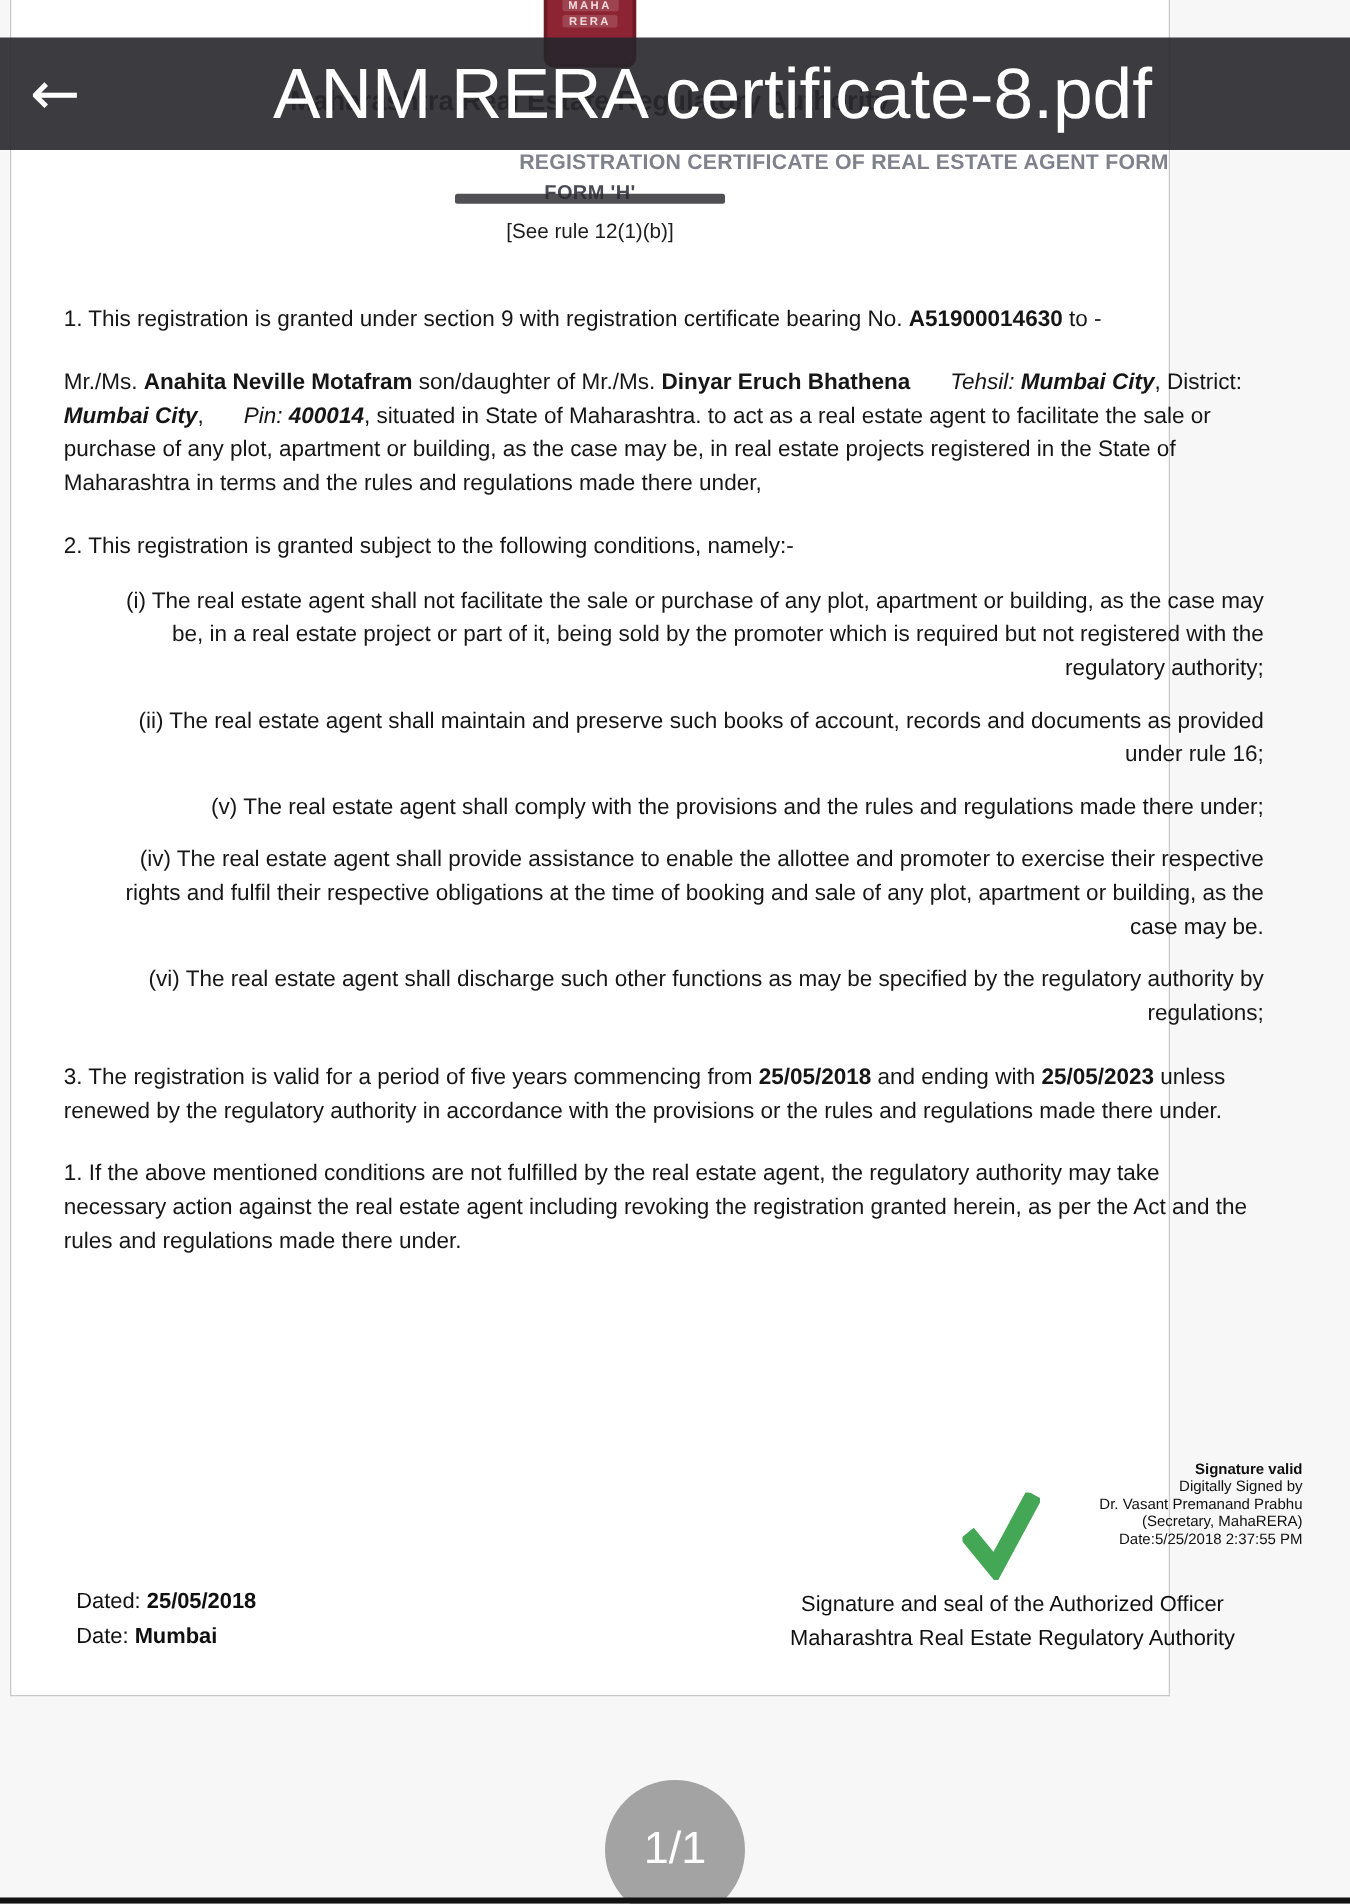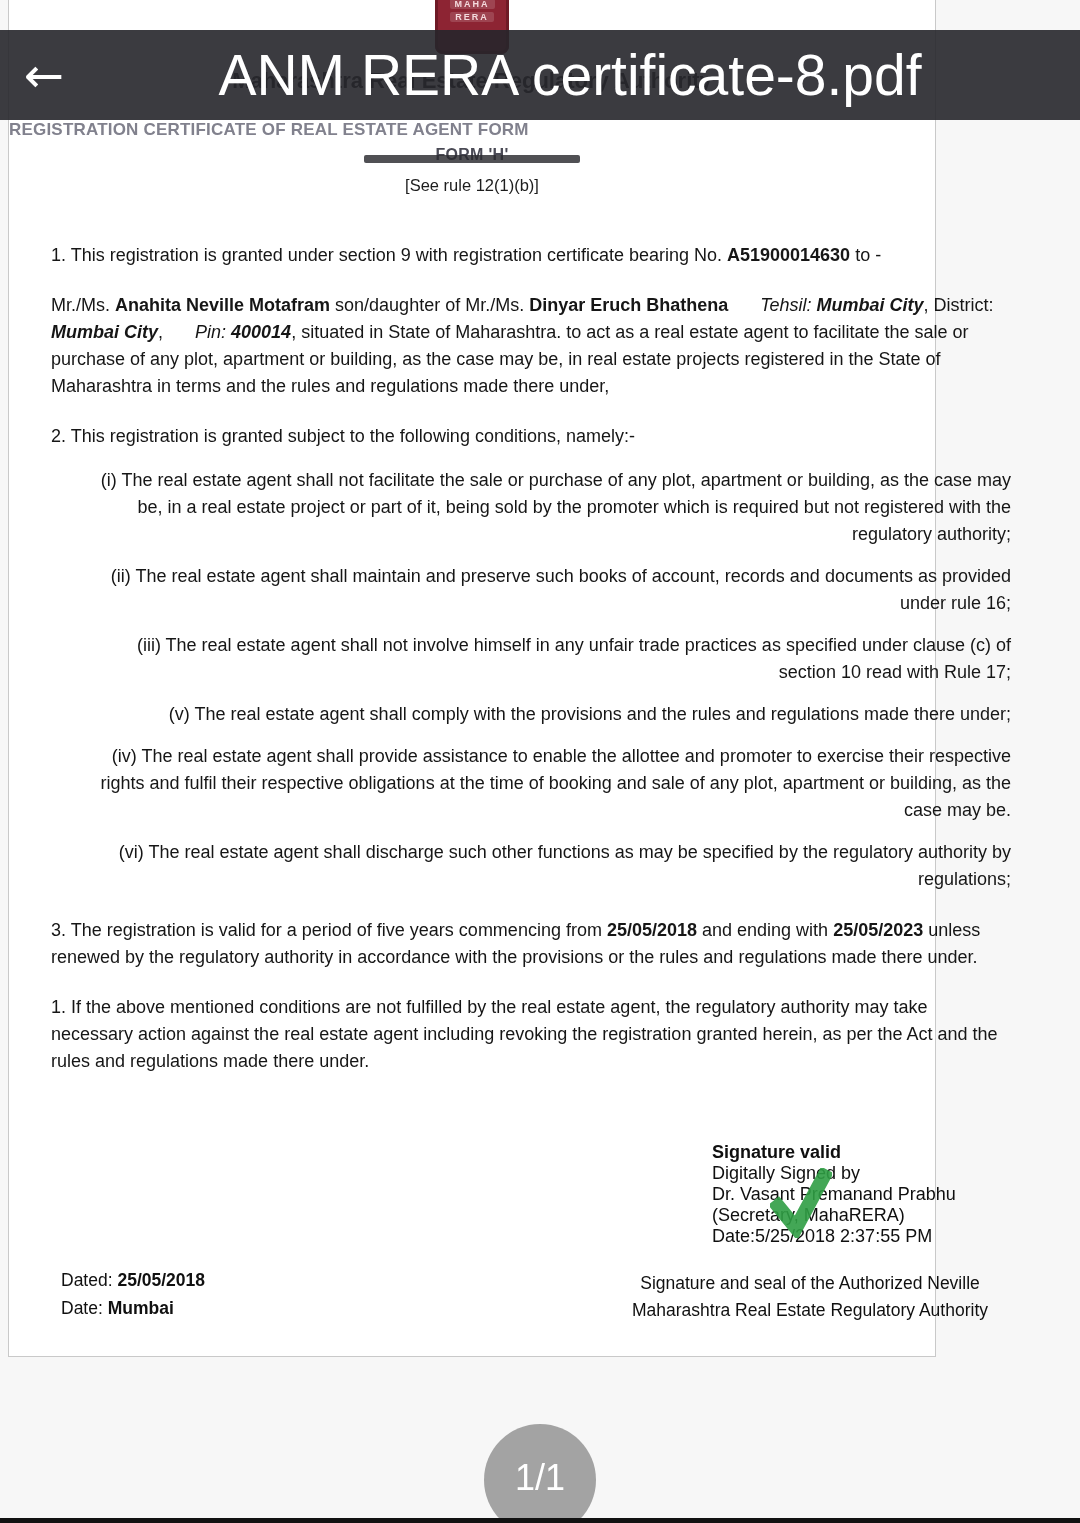--- a/index.html
+++ b/index.html
@@ -38,21 +38,21 @@
 
   
   .doc-org {
     position:absolute; top:68px; left:0; width:100%;
     text-align:center; font-weight:bold; font-size:22px; color:#2c2c2c;
     z-index:4;
   }
 
   .heading1 {
     position:absolute; top:120px; left:0; width:100%;
-    text-align:left; font-weight:bold; font-size:17px;
+    text-align:right; font-weight:bold; font-size:17px;
     color:#81818d; letter-spacing:.2px;
   }
   .heading2-wrap {
     position:absolute; top:146px; left:0; width:100%;
     height:26px; text-align:center;
   }
   .heading2 {
     font-weight:bold; font-size:16px; color:#4a4a55; letter-spacing:.3px;
     position:relative; z-index:1;
   }
@@ -72,22 +72,22 @@
     font-size:18px; line-height:1.5; color:#161616;
   }
   .para { margin-bottom:23px; }
   .party i, .content i { font-style:italic;padding-left:27px; }
   .bi { font-weight:bold; font-style:italic; }
   .conds { padding-left:46px; margin-top:-6px; margin-bottom:24px; }
   .cond { margin-bottom:15px;text-align:right; }
 
   
   .sigblock {
-    position:absolute; top:1142px; left:703px; width:330px;
-    font-size:18px; line-height:1.17; color:#0f0f0f;
+    position:absolute; top:1168px; left:703px; width:330px;
+    font-size:12px; line-height:1.17; color:#0f0f0f;text-align:right;
   }
   .sig-bold { font-weight:bold; }
   .check {
     position:absolute; left:58px; top:26px; width:62px; height:70px;
     z-index:2; opacity:.9;
   }
 
   
   .footer-left {
     position:absolute; top:1266px; left:52px;
@@ -155,21 +155,20 @@
 
       <p class="para"><span>1. This registration is granted under section 9 with registration certificate bearing No. </span><b>A51900014630</b><span> to -</span></p>
 
       <p class="para party"><span>Mr./Ms. </span><b>Anahita Neville Motafram</b><span> son/daughter of Mr./Ms. </span><b>Dinyar Eruch Bhathena</b><i> Tehsil: </i><span class="bi">Mumbai City</span><span>, District: </span><span class="bi">Mumbai City</span><span>, </span><i>Pin: </i><span class="bi">400014</span><span>, situated in State of Maharashtra. to act as a real estate agent to facilitate the sale or purchase of any plot, apartment or building, as the case may be, in real estate projects registered in the State of Maharashtra in terms and the rules and regulations made there under,</span></p>
 
       <p class="para">2. This registration is granted subject to the following conditions, namely:-</p>
 
       <div class="conds">
         <p class="cond">(i) The real estate agent shall not facilitate the sale or purchase of any plot, apartment or building, as the case may be, in a real estate project or part of it, being sold by the promoter which is required but not registered with the regulatory authority;</p>
         <p class="cond">(ii) The real estate agent shall maintain and preserve such books of account, records and documents as provided under rule 16;</p>
-        <p class="cond">(iii) The real estate agent shall not involve himself in any unfair trade practices as specified under clause (c) of section 10 read with Rule 17;</p>
         <p class="cond">(v) The real estate agent shall comply with the provisions and the rules and regulations made there under;</p>
         <p class="cond">(iv) The real estate agent shall provide assistance to enable the allottee and promoter to exercise their respective rights and fulfil their respective obligations at the time of booking and sale of any plot, apartment or building, as the case may be.</p>
         <p class="cond">(vi) The real estate agent shall discharge such other functions as may be specified by the regulatory authority by regulations;</p>
       </div>
 
       <p class="para"><span>3. The registration is valid for a period of five years commencing from </span><b>25/05/2018</b><span> and ending with </span><b>25/05/2023</b><span> unless renewed by the regulatory authority in accordance with the provisions or the rules and regulations made there under.</span></p>
 
       <p class="para">1. If the above mentioned conditions are not fulfilled by the real estate agent, the regulatory authority may take necessary action against the real estate agent including revoking the registration granted herein, as per the Act and the rules and regulations made there under.</p>
 
     </div>
@@ -184,21 +183,21 @@
         <path d="M8 38 L26 60 L54 8" fill="none" stroke="#2f9e44" stroke-width="14" stroke-linecap="square"></path>
       </svg>
     </div>
 
     <div class="footer-left">
       <div><span>Dated: </span><b>25/05/2018</b></div>
       <div><span>Date: </span><b>Mumbai</b></div>
     </div>
 
     <div class="footer-right">
-      <div>Signature and seal of the Authorized Neville</div>
+      <div>Signature and seal of the Authorized Officer</div>
       <div>Maharashtra Real Estate Regulatory Authority</div>
     </div>
 
   </div>
 
   <div class="appbar">
     <div class="back"><span>←</span></div>
     <div class="appbar-title">ANM RERA certificate-8.pdf</div>
   </div>
 

